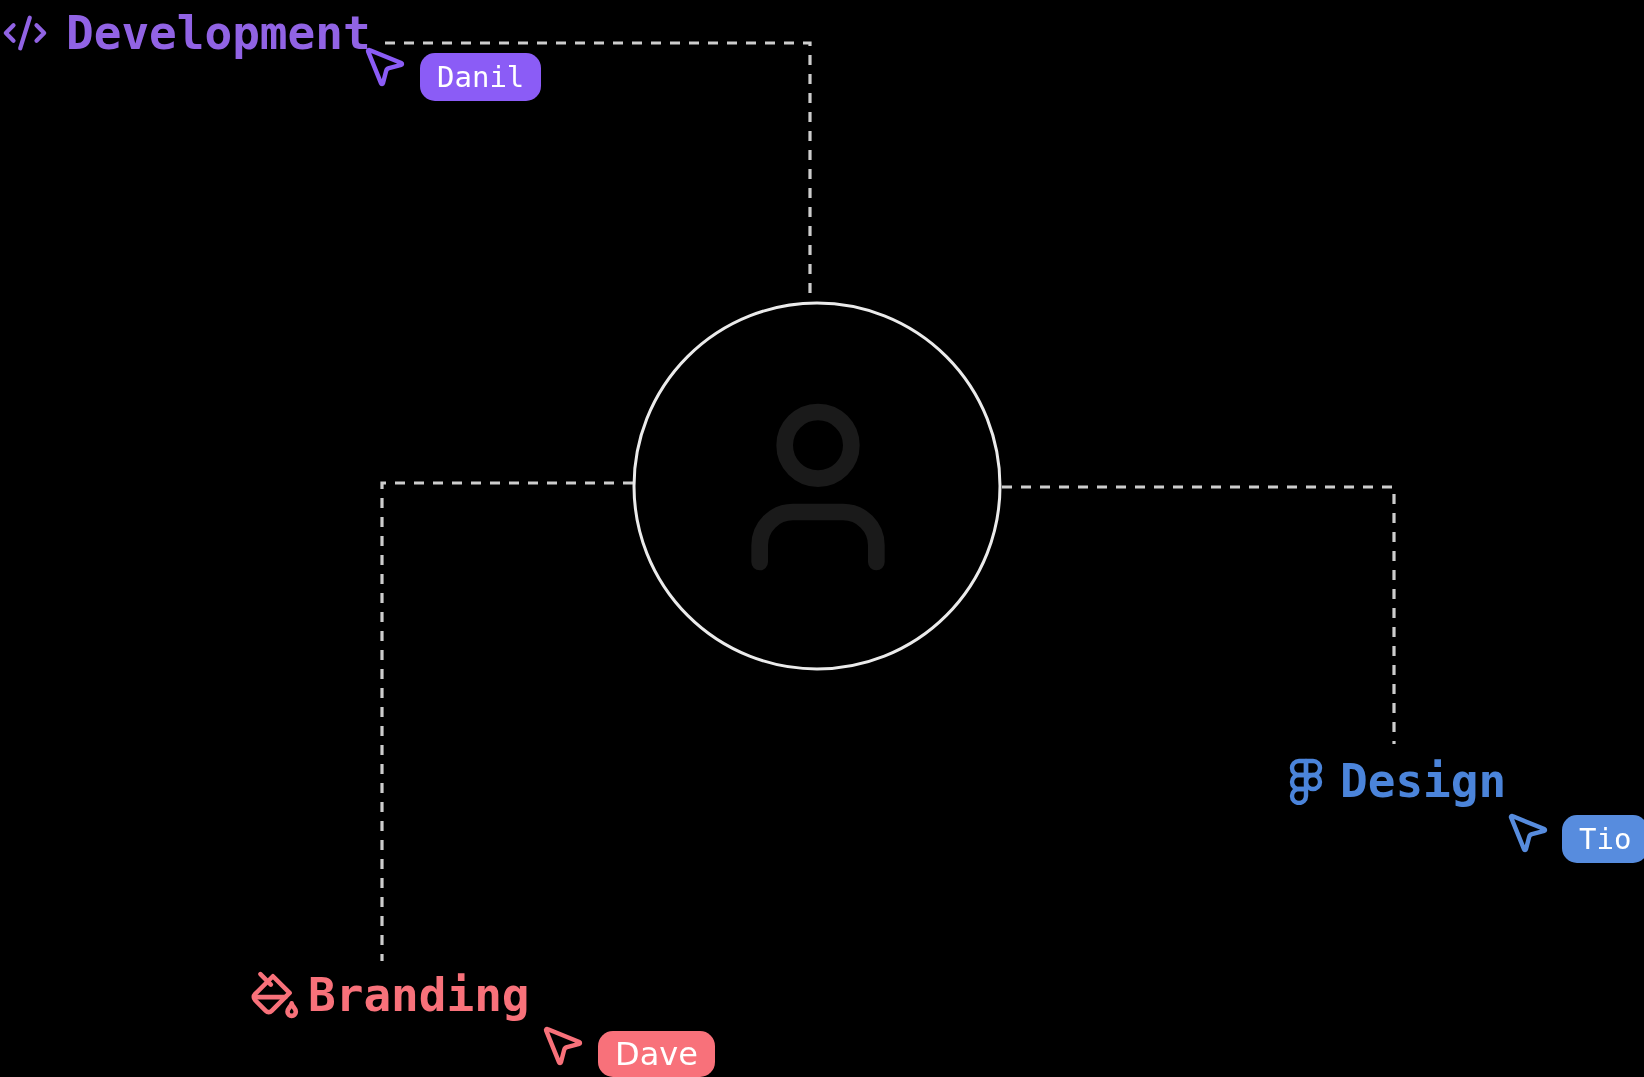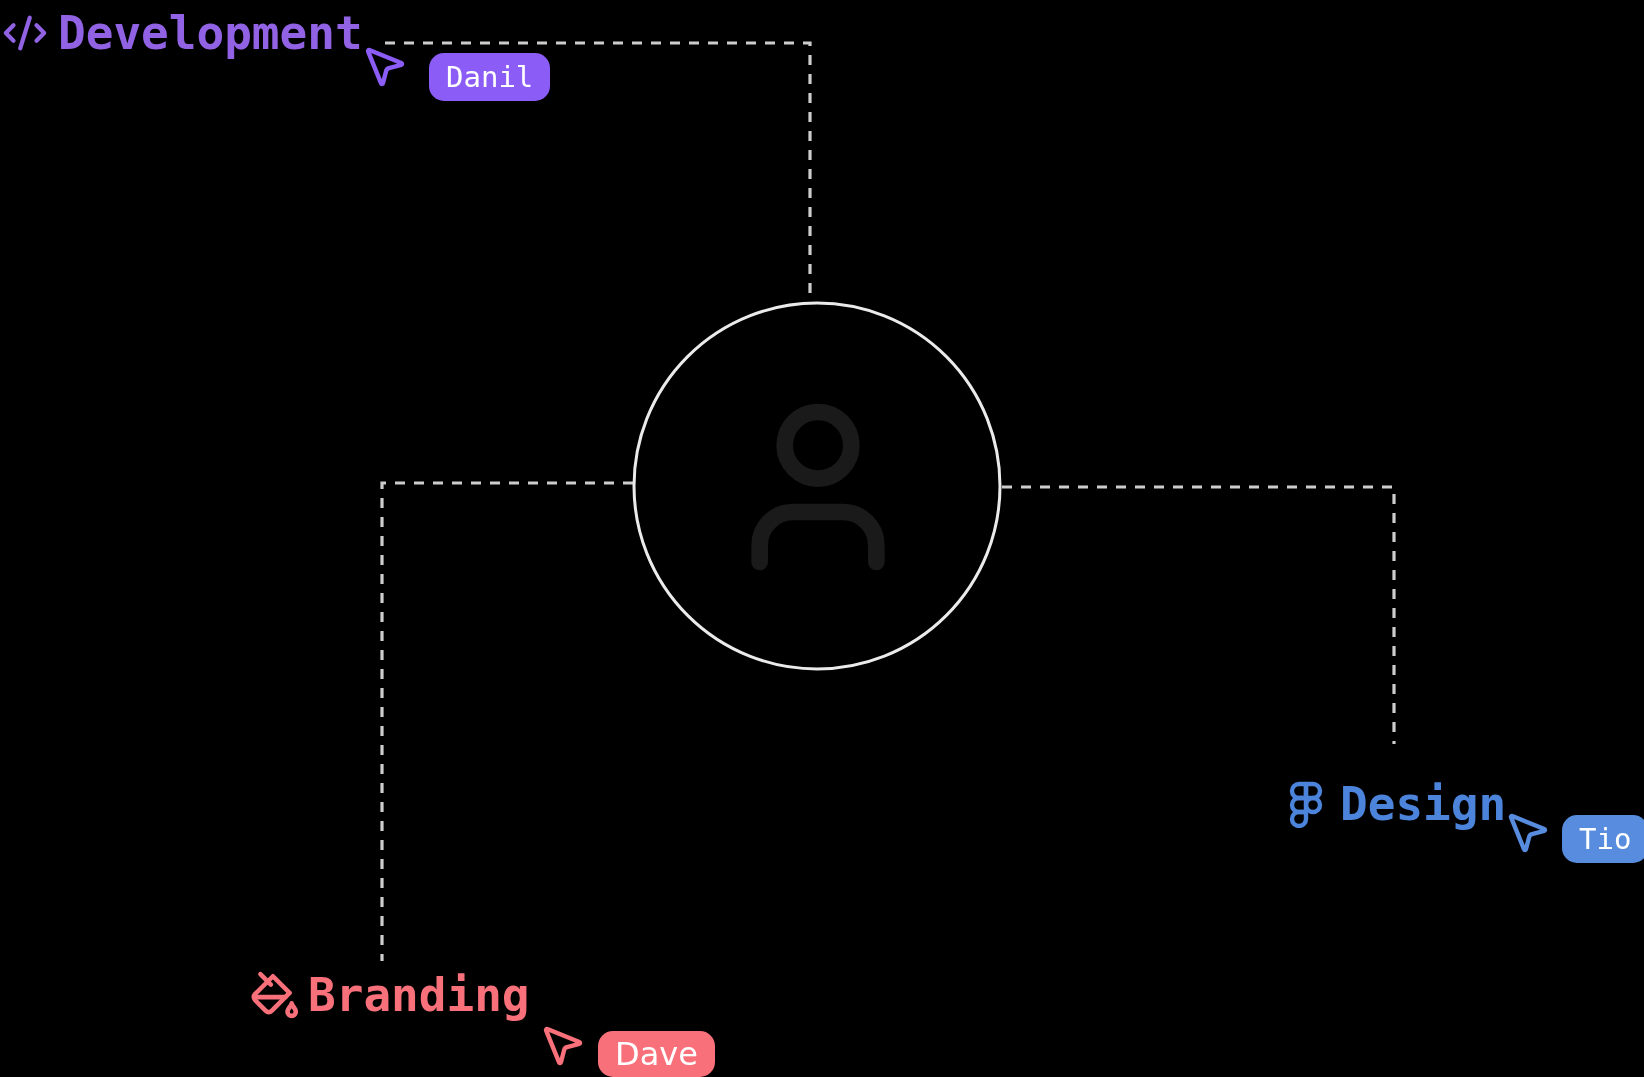--- a/index.html
+++ b/index.html
@@ -35,23 +35,23 @@
     display: flex;
     align-items: center;
     height: 54px;
     font-weight: bold;
     font-size: 46px;
     line-height: 1;
     white-space: nowrap;
   }
   .section-row .sicon { flex: 0 0 auto; display: block; }
   .section-row .slabel { display: block; }
-  .row-development { left: 2px;    top: 6px;   gap: 10px; }
+  .row-development { left: 2px;    top: 6px;   gap: 18px; }
   .row-branding    { left: 250px;  top: 968px; gap: 8px; }
-  .row-design      { left: 1282px; top: 777px; gap: 10px; }
+  .row-design      { left: 1282px; top: 754px; gap: 10px; }
 
   .cursor {
     position: absolute;
     width: 48px;
     height: 48px;
   }
   .cursor-danil { left: 360px;  top: 42px; }
   .cursor-dave  { left: 538px;  top: 1021px; }
   .cursor-tio   { left: 1503px; top: 808px; }
 
@@ -60,21 +60,21 @@
     display: flex;
     align-items: center;
     justify-content: center;
     height: 48px;
     padding: 0 17px;
     border-radius: 15px;
     color: #ffffff;
     font-size: 29px;
     font-family: "DejaVu Sans Mono", monospace;
   }
-  .badge-danil { left: 429px;  top: 53px; }
+  .badge-danil { left: 420px;  top: 53px; }
   .badge-dave  { left: 598px;  top: 1031px; height: 46px; font-size: 32px;
                  font-family: "DejaVu Sans", "Liberation Sans", sans-serif; }
   .badge-tio   { left: 1562px; top: 815px; }
 </style>
 </head>
 <body>
 
 <div class="canvas">
 
   <svg class="connectors" viewBox="0 0 1644 1077" fill="none">

